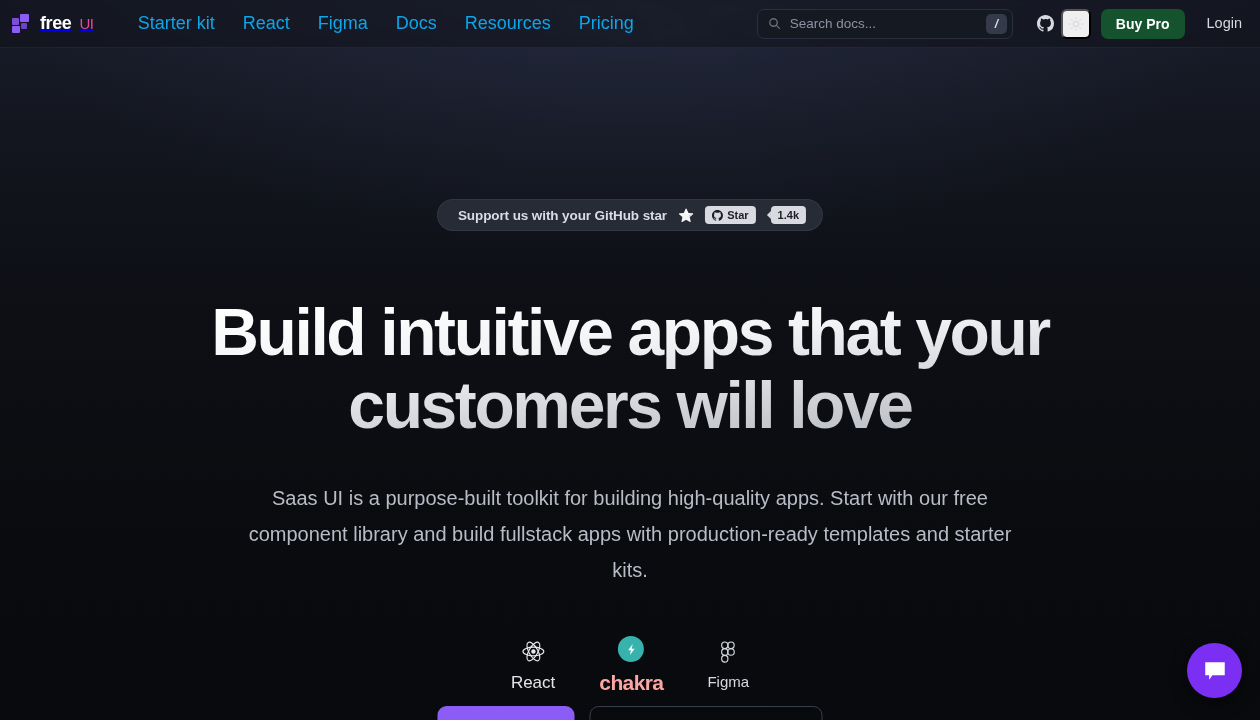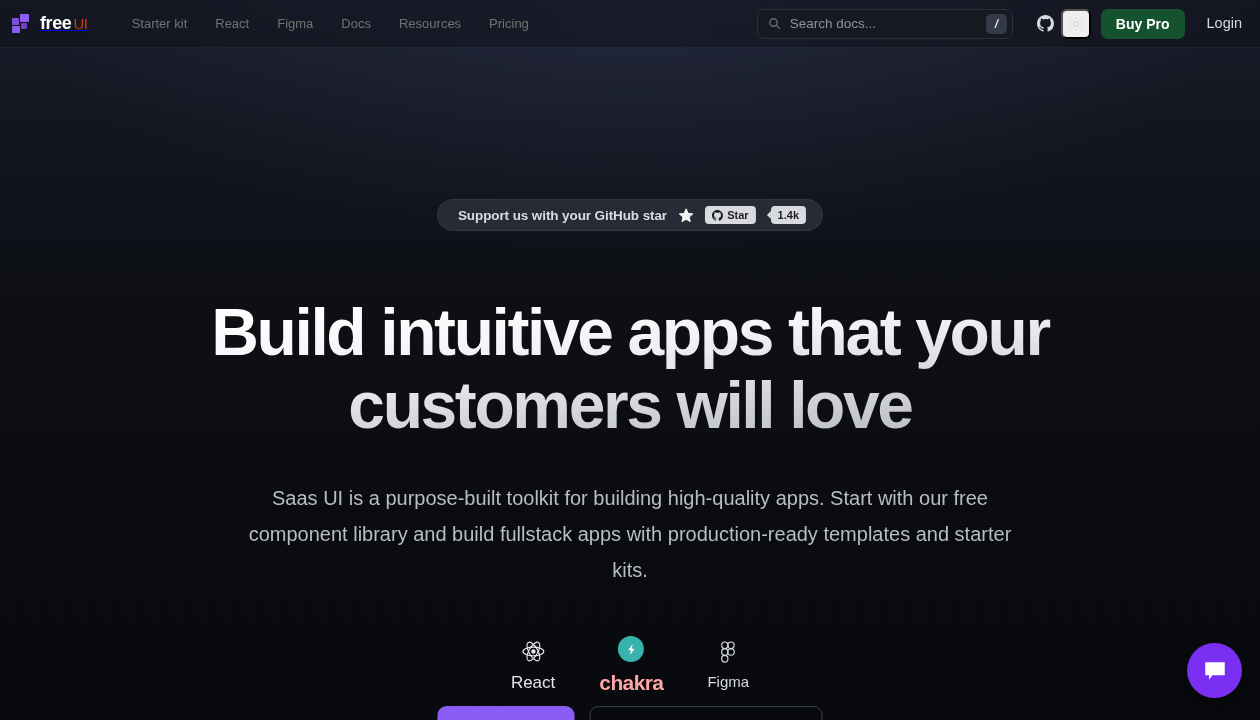--- a/index.html
+++ b/index.html
@@ -42,25 +42,25 @@
   }
   .brand{ display:flex; align-items:center; gap:9px; margin-left:12px; cursor:pointer; }
   .brand-mark{ width:19px; height:19px; position:relative; }
   .brand-mark i{ position:absolute; background:#8b5cf6; display:block; border-radius:1px; }
   .bm1{ left:0;  top:4px;  width:7px; height:7px; background:#7c4ddb !important; }
   .bm2{ left:8px; top:0;   width:9px; height:8px; }
   .bm3{ left:9px; top:9px; width:6px; height:6px; background:#6f3fd0 !important; }
   .bm4{ left:0;  top:12px; width:8px; height:7px; }
   .brand-text{ font-size:18px; letter-spacing:-.4px; display:flex; align-items:baseline; }
   .brand-saas{ font-weight:700; color:#fff; }
-  .brand-ui{ font-weight:400; color:#c2410c; margin-left:2px; font-size:15px; }
+  .brand-ui{ font-weight:400; color:#ec4899; margin-left:8px; font-size:15px; }
 
   nav.links{ display:flex; align-items:center; gap:0; margin-left:30px; }
   nav.links a{
-    color:#737373; font-size:13px; text-decoration:none;
+    color:#0ea5e9; font-size:18px; text-decoration:none;
     padding:6px 14px; border-radius:6px; white-space:nowrap;
   }
 
   .nav-right{ margin-left:auto; display:flex; align-items:flex-start; gap:0; padding-right:14px; }
 
   .search{
     width:256px; height:30px; border:1px solid #2a2f3d; border-radius:7px;
     background:rgba(22,25,34,.9); display:flex; align-items:center;
     padding:0 5px 0 10px; cursor:text; margin-right:18px;
   }

